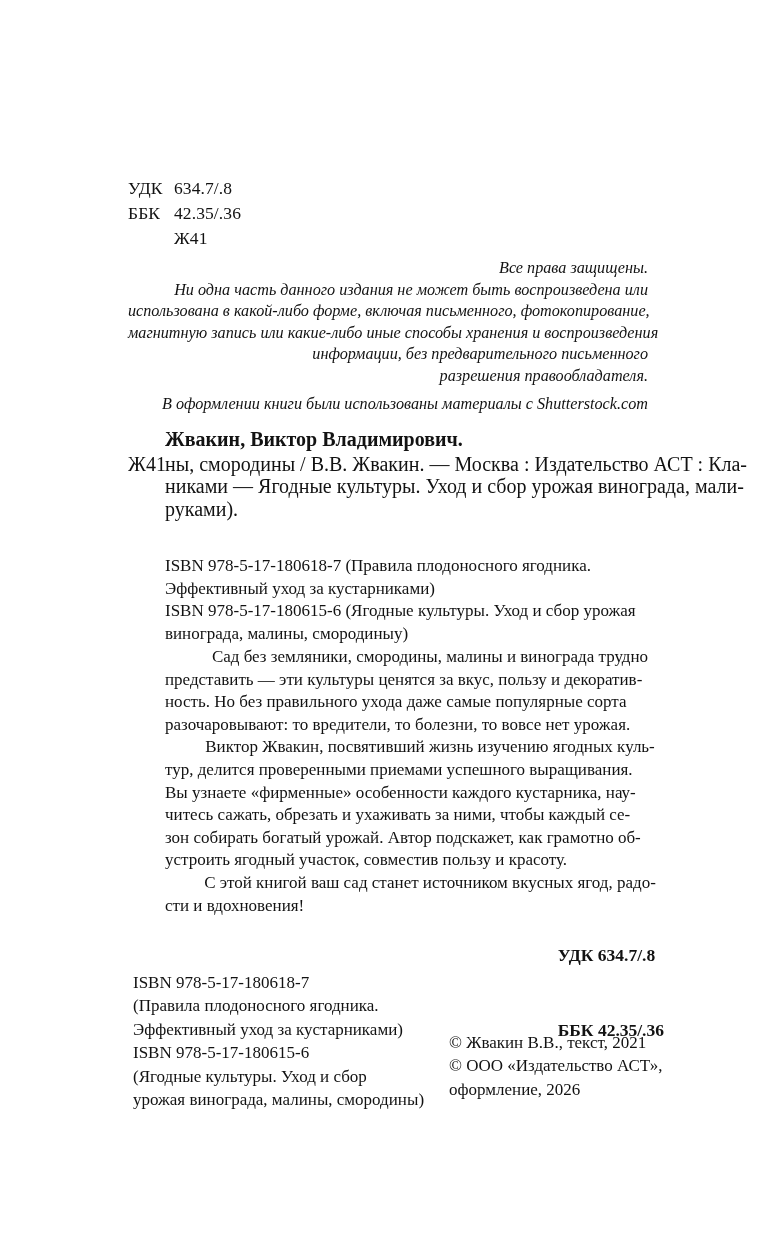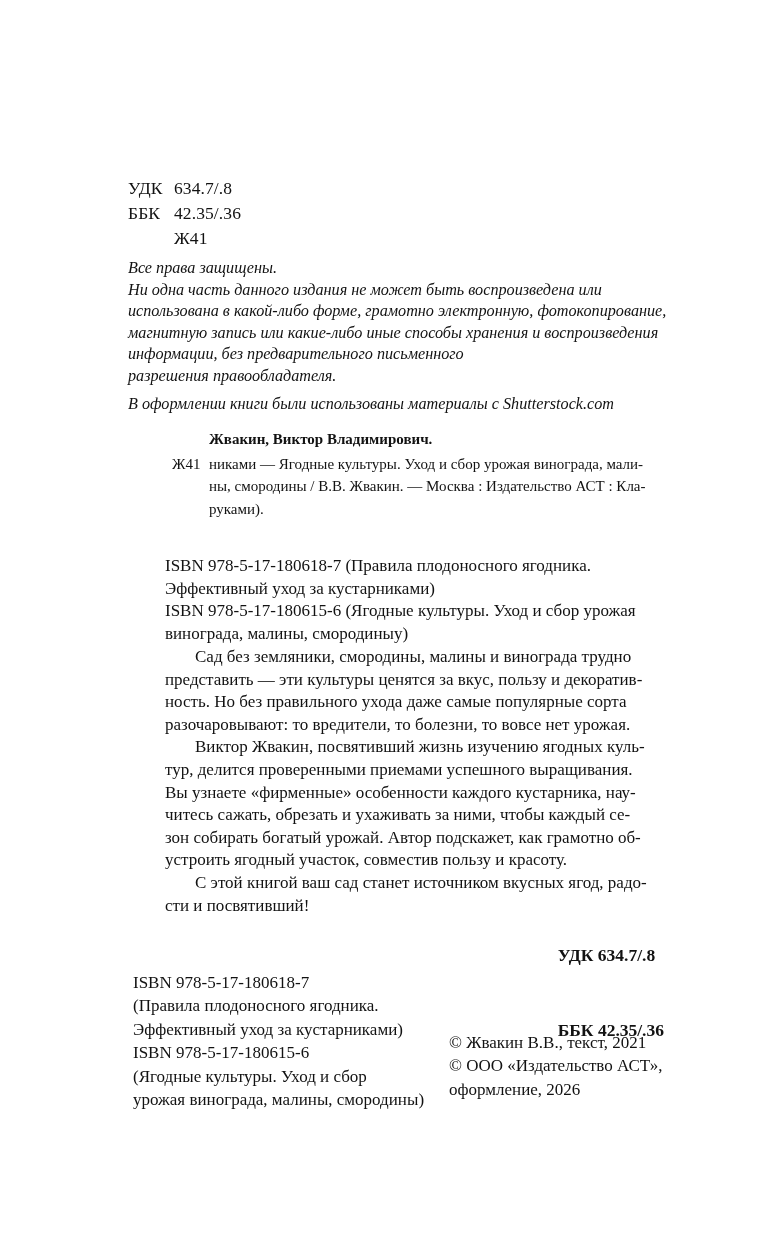--- a/index.html
+++ b/index.html
@@ -38,37 +38,36 @@
   .codes .row.indent {
     padding-left: 46px;
   }
 
   
   .rights {
     position: absolute;
     left: 128px;
     top: 258px;
     width: 520px;
-    text-align: left;
+    text-align: right;
     font-style: italic;
     font-size: 16.2px;
     line-height: 21.5px;
   }
   .rights .ln { display: block; white-space: nowrap; }
   .rights .sp { height: 7px; }
 
   
   .biblio {
     position: absolute;
     left: 128px;
     top: 428px;
     width: 524px;
-    font-size: 15px;
+    font-size: 20px;
     line-height: 22.6px;
-    margin-left: 44px;
   }
   .biblio .author {
     font-weight: bold;
     padding-left: 37px;
     margin-bottom: 2px;
   }
   .biblio .desc {
     position: relative;
     padding-left: 37px;
   }
@@ -100,21 +99,21 @@
     font-size: 17px;
     line-height: 22.6px;
   }
   .annot p {
     margin: 0;
   }
   .annot .ln {
     display: block;
     white-space: nowrap;
   }
-  .annot .ln.ind { text-indent: 30px; }
+  .annot .ln.ind { text-indent: 30px; text-align: center; }
 
   
   .codes-right {
     position: absolute;
     right: 104px;
     top: 893px;
     text-align: left;
     font-weight: bold;
     font-size: 17.5px;
     line-height: 25px;
@@ -150,34 +149,34 @@
 
   <div class="codes">
     <div class="row"><span class="lbl">УДК</span><span>634.7/.8</span></div>
     <div class="row"><span class="lbl">ББК</span><span>42.35/.36</span></div>
     <div class="row indent"><span>Ж41</span></div>
   </div>
 
   <div class="rights">
     <span class="ln">Все права защищены.</span>
     <span class="ln">Ни одна часть данного издания не может быть воспроизведена или</span>
-    <span class="ln">использована в какой-либо форме, грамотно электронную, фотокопирование,</span>
+    <span class="ln">использована в какой-либо форме, включая письменного, фотокопирование,</span>
     <span class="ln">магнитную запись или какие-либо иные способы хранения и воспроизведения</span>
     <span class="ln">информации, без предварительного письменного</span>
     <span class="ln">разрешения правообладателя.</span>
     <div class="sp"></div>
     <span class="ln">В оформлении книги были использованы материалы с Shutterstock.com</span>
   </div>
 
   <div class="biblio">
     <div class="author">Жвакин, Виктор Владимирович.</div>
     <div class="desc">
       <span class="mark">Ж41</span>
+      <span class="ln">ны, смородины / В.В. Жвакин. — Москва : Издательство АСТ : Кла-</span>
       <span class="ln">никами — Ягодные культуры. Уход и сбор урожая винограда, мали-</span>
-      <span class="ln">ны, смородины / В.В. Жвакин. — Москва : Издательство АСТ : Кла-</span>
       <span class="ln">руками).</span>
     </div>
   </div>
 
   <div class="isbn-mid">
     <span class="ln">ISBN 978-5-17-180618-7 (Правила плодоносного ягодника.</span>
     <span class="ln">Эффективный уход за кустарниками)</span>
     <span class="ln">ISBN 978-5-17-180615-6 (Ягодные культуры. Уход и сбор урожая</span>
     <span class="ln">винограда, малины, смородиныу)</span>
   </div>
@@ -192,21 +191,21 @@
     <p>
       <span class="ln ind">Виктор Жвакин, посвятивший жизнь изучению ягодных куль-</span>
       <span class="ln">тур, делится проверенными приемами успешного выращивания.</span>
       <span class="ln">Вы узнаете «фирменные» особенности каждого кустарника, нау-</span>
       <span class="ln">читесь сажать, обрезать и ухаживать за ними, чтобы каждый се-</span>
       <span class="ln">зон собирать богатый урожай. Автор подскажет, как грамотно об-</span>
       <span class="ln">устроить ягодный участок, совместив пользу и красоту.</span>
     </p>
     <p>
       <span class="ln ind">С этой книгой ваш сад станет источником вкусных ягод, радо-</span>
-      <span class="ln">сти и посвятивший!</span>
+      <span class="ln">сти и вдохновения!</span>
     </p>
   </div>
 
   <div class="codes-right">
     <div>УДК 634.7/.8</div>
     <div>ББК 42.35/.36</div>
   </div>
 
   <div class="footer-left">
     <span class="ln">ISBN 978-5-17-180618-7</span>

